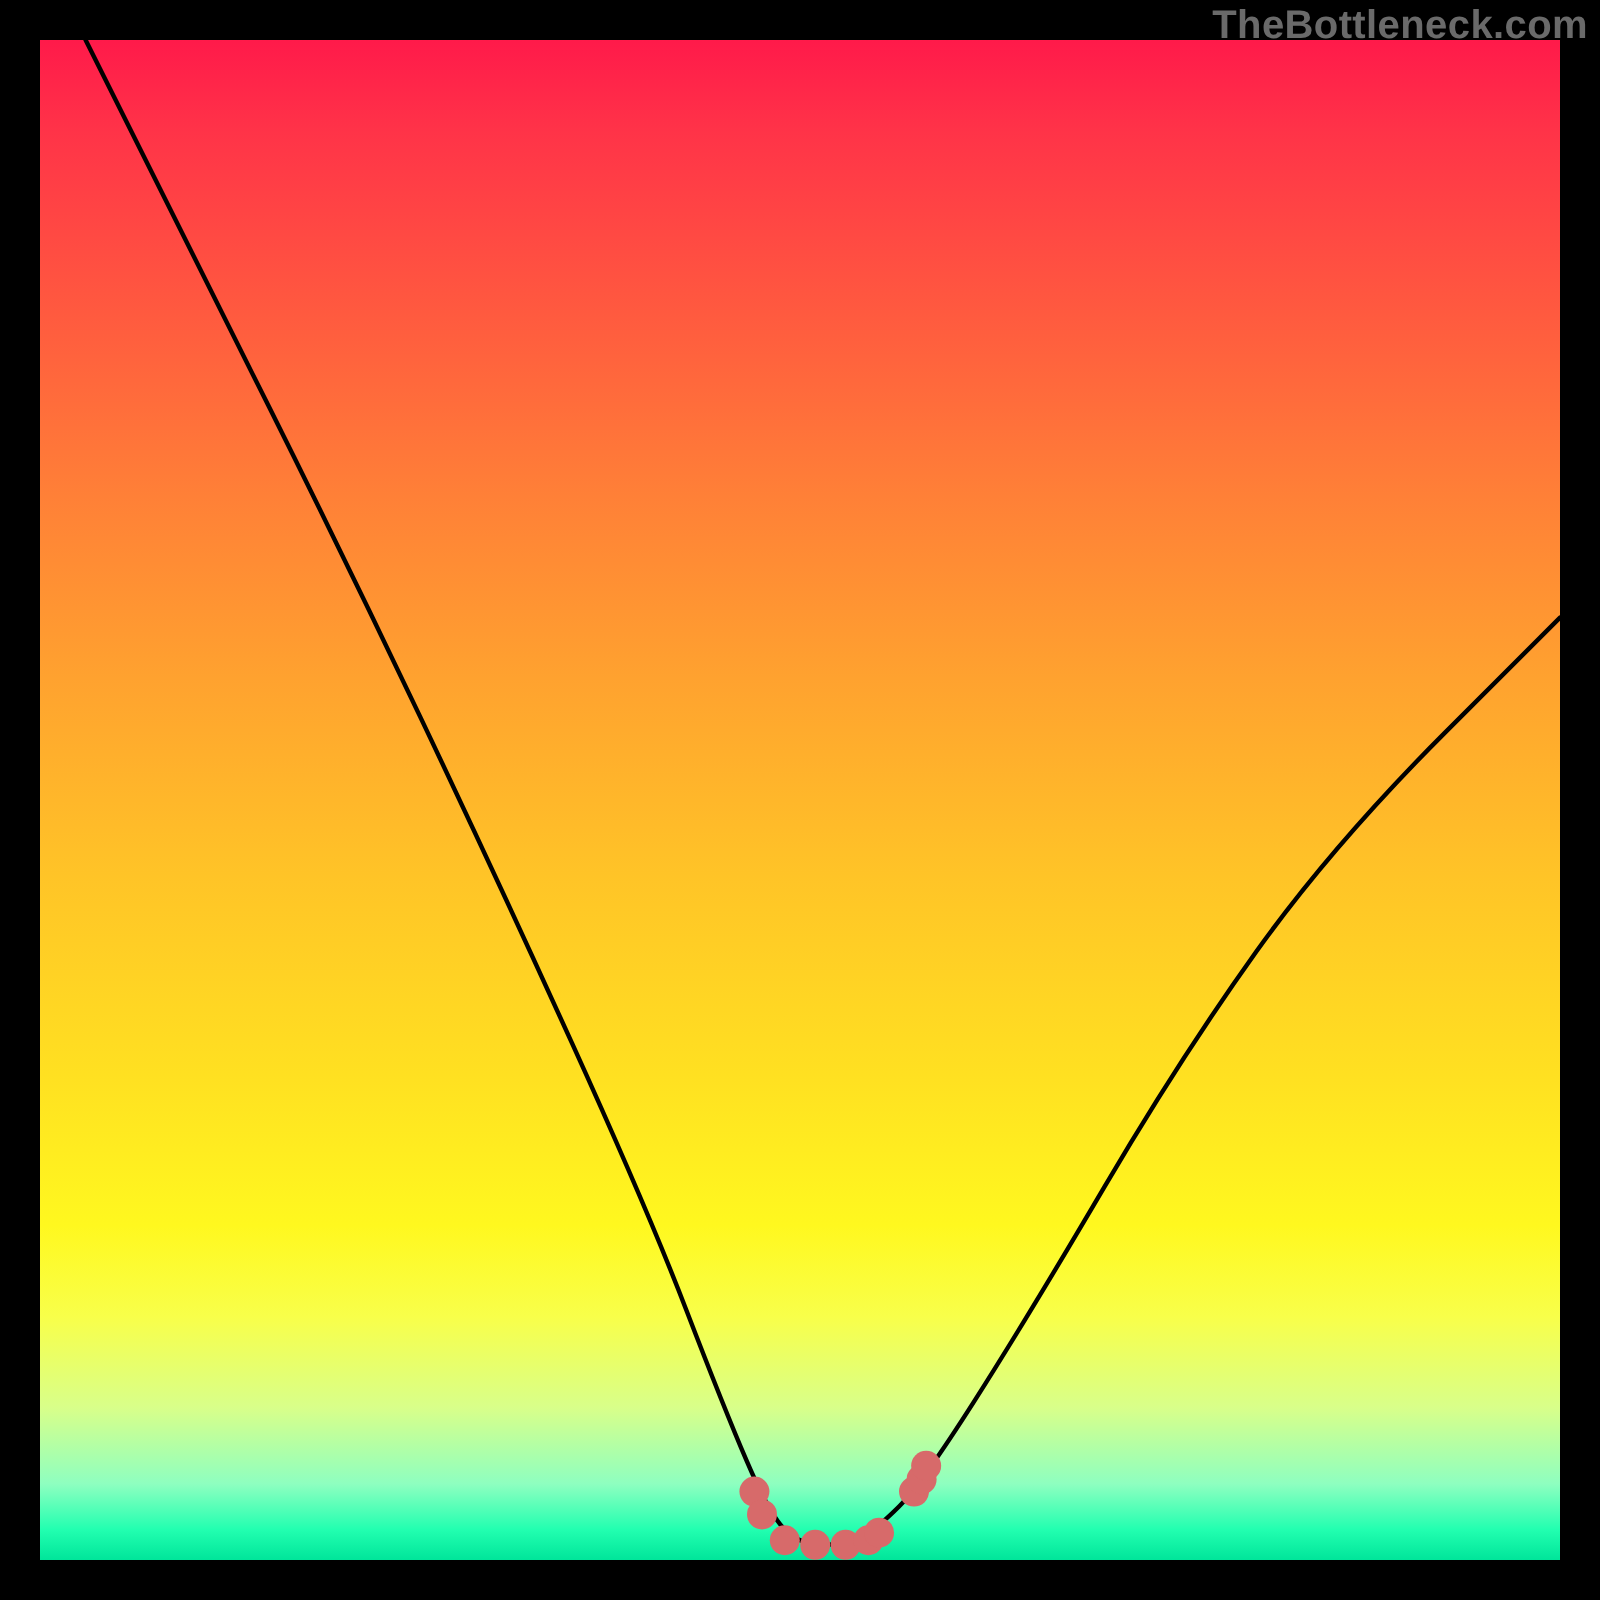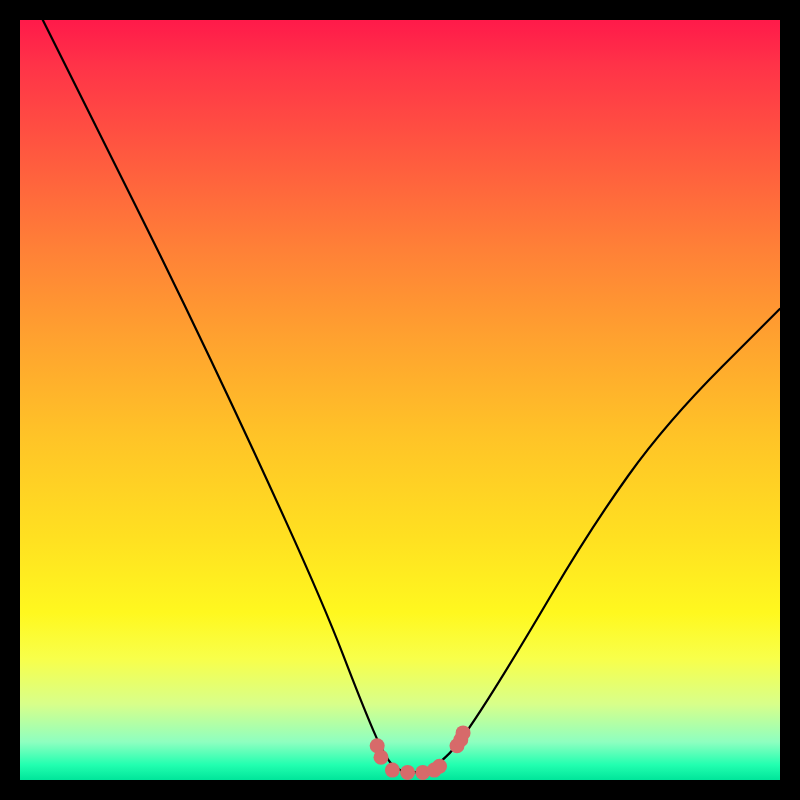--- a/index.html
+++ b/index.html
@@ -70,13 +70,14 @@
           <circle cx="387.6" cy="752.4" r="7.5" fill="#d76a6a"></circle>
           <circle cx="402.8" cy="752.4" r="7.5" fill="#d76a6a"></circle>
           <circle cx="414.20000000000005" cy="750.12" r="7.5" fill="#d76a6a"></circle>
           <circle cx="419.52000000000004" cy="746.32" r="7.5" fill="#d76a6a"></circle>
           <circle cx="436.99999999999994" cy="725.8" r="7.5" fill="#d76a6a"></circle>
           <circle cx="440.79999999999995" cy="719.72" r="7.5" fill="#d76a6a"></circle>
           <circle cx="443.08" cy="712.88" r="7.5" fill="#d76a6a"></circle>
         </g>
     </svg>
   </div>
+  <div class="watermark">TheBottleneck.com</div>
 </div>
 
 </body></html>

